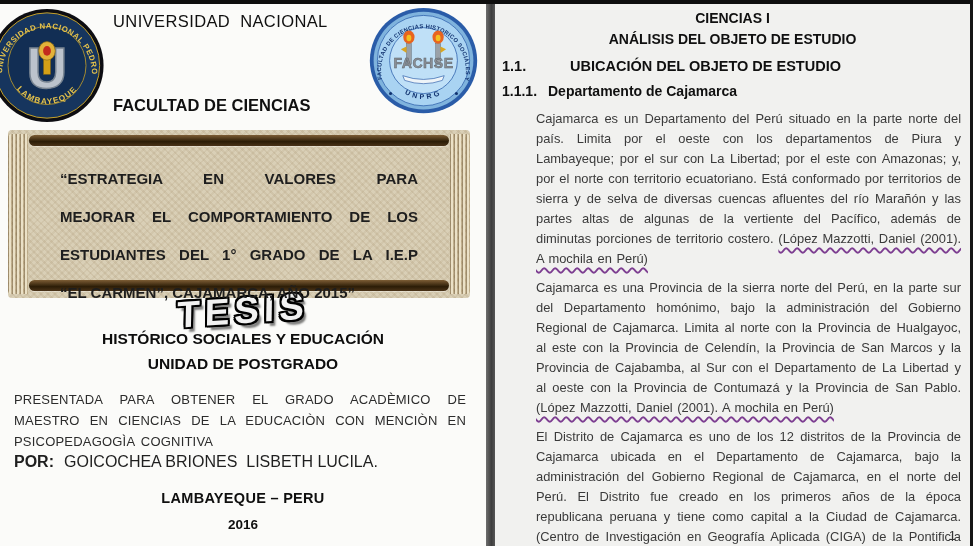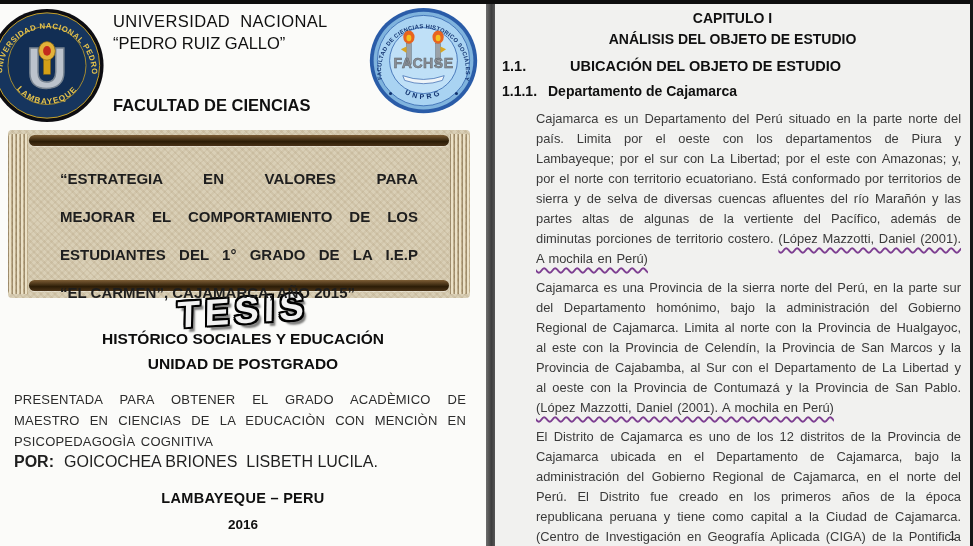--- a/index.html
+++ b/index.html
@@ -85,21 +85,20 @@
         <textPath href="#arcBotL" startOffset="50%">LAMBAYEQUE</textPath>
       </text>
       <text x="60" y="83" text-anchor="middle" font-size="58" font-weight="bold" fill="#bcc3cc" stroke="#788491" stroke-width="1.5">U</text>
       <rect x="56.5" y="52" width="7" height="17" fill="#d4a017" stroke="#8a6a10" stroke-width="0.6"></rect>
       <ellipse cx="60" cy="45" rx="8.5" ry="9.5" fill="#e3b23a" stroke="#8a6a10" stroke-width="0.7"></ellipse>
       <ellipse cx="60" cy="45" rx="4" ry="5" fill="#c22b1e"></ellipse>
     </svg>
 
     <div class="univ-header">
       <div class="univ-line1">UNIVERSIDAD  NACIONAL</div>
-      <div class="univ-line2">“PEDRO RUIZ GALLO”</div>
     </div>
     <div class="faculty">FACULTAD DE CIENCIAS</div>
 
     <svg class="seal-right" viewBox="0 0 120 120">
       <ellipse cx="60" cy="58" rx="57" ry="56" fill="#2a5ca8"></ellipse>
       <ellipse cx="60" cy="58" rx="53" ry="52" fill="#7fb3dd"></ellipse>
       <ellipse cx="60" cy="58" rx="49" ry="48" fill="#a9d3f2" stroke="#2a5ca8" stroke-width="0.8"></ellipse>
       <ellipse cx="60" cy="58" rx="36" ry="35" fill="#bfe0f7" stroke="#2a5ca8" stroke-width="0.8"></ellipse>
       <defs>
         <path id="arcTopR" d="M16,78 A45,45 0 1 1 104,78"></path>
@@ -151,21 +150,21 @@
 
     <div class="por-line"><span class="por-label">POR:</span><span>GOICOCHEA BRIONES  LISBETH LUCILA.</span></div>
 
     <div class="place">LAMBAYEQUE – PERU</div>
     <div class="year">2016</div>
   </div>
 
   <div class="divider"></div>
 
   <div class="page-right">
-    <div class="chapter1">CAPITULO I</div>
+    <div class="chapter1">CIENCIAS I</div>
     <div class="chapter2">ANÁLISIS DEL OBJETO DE ESTUDIO</div>
 
     <div class="section-row">
       <span class="num">1.1.</span>
       <span>UBICACIÓN DEL OBJETO DE ESTUDIO</span>
     </div>
     <div class="subsection-row">
       <span class="num">1.1.1.</span>
       <span>Departamento de Cajamarca</span>
     </div>

